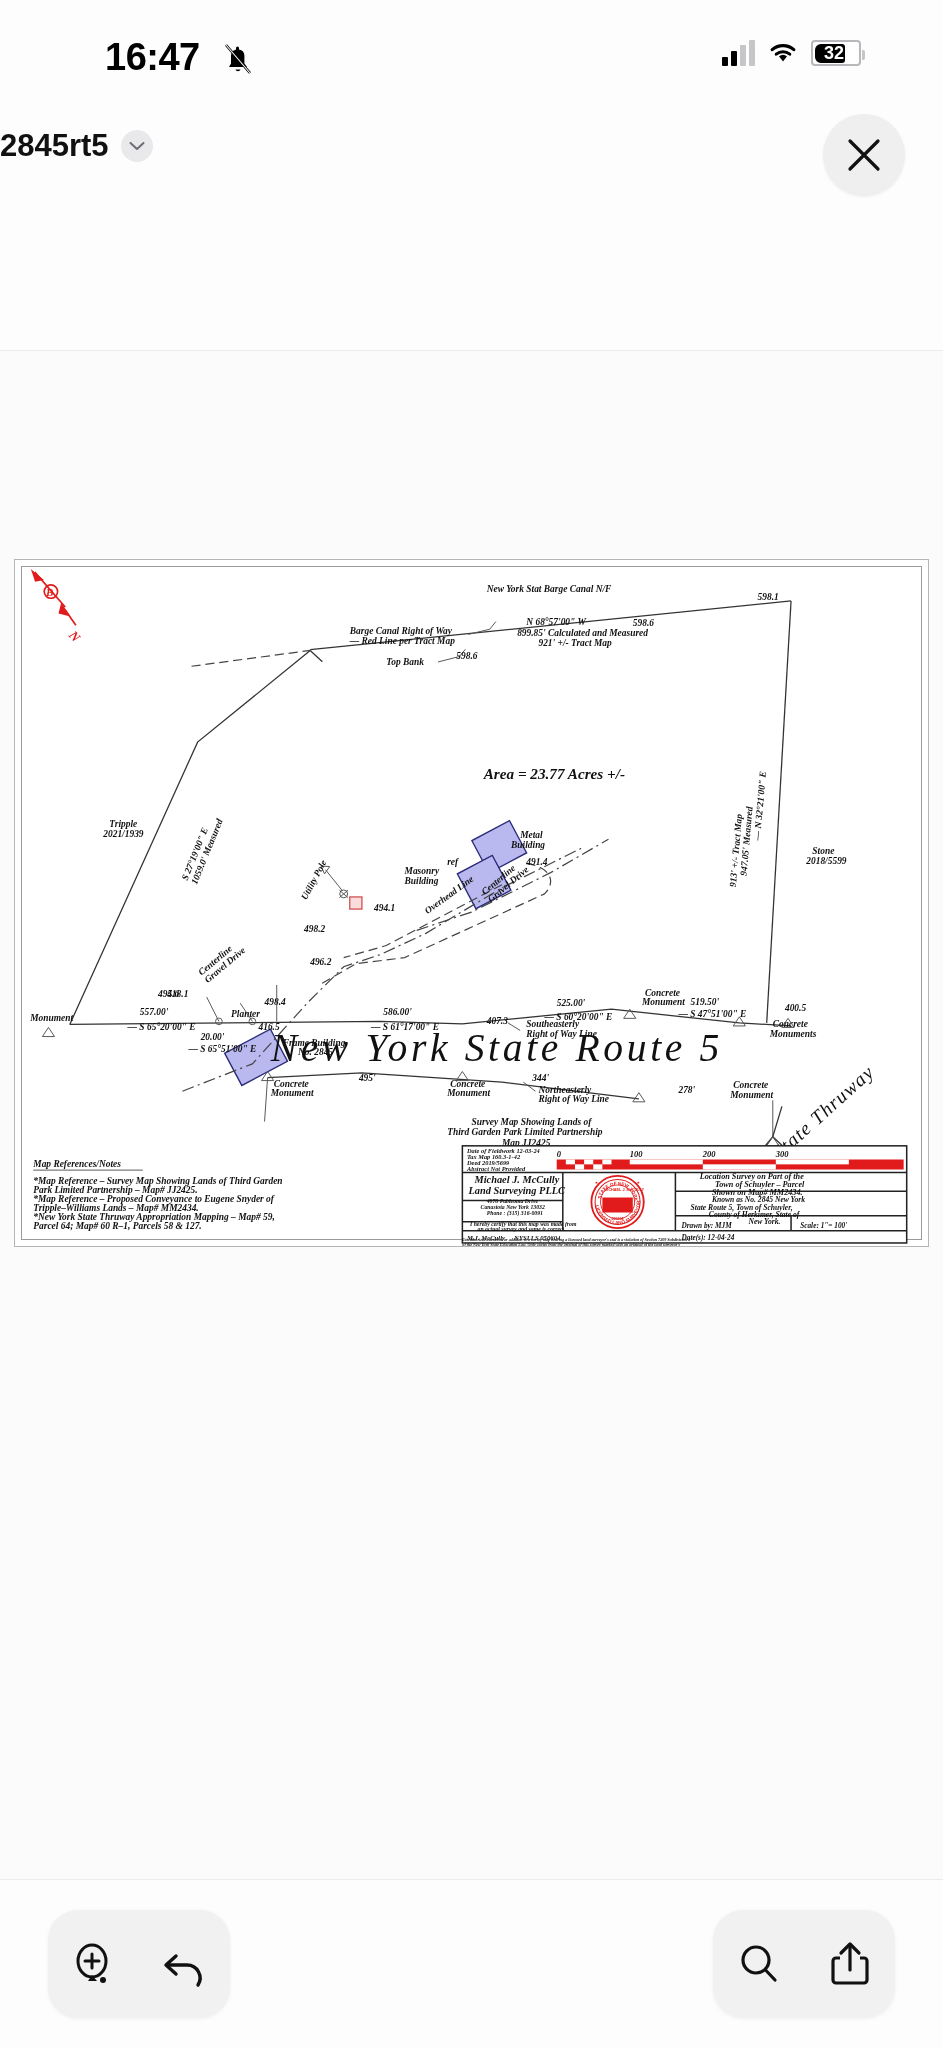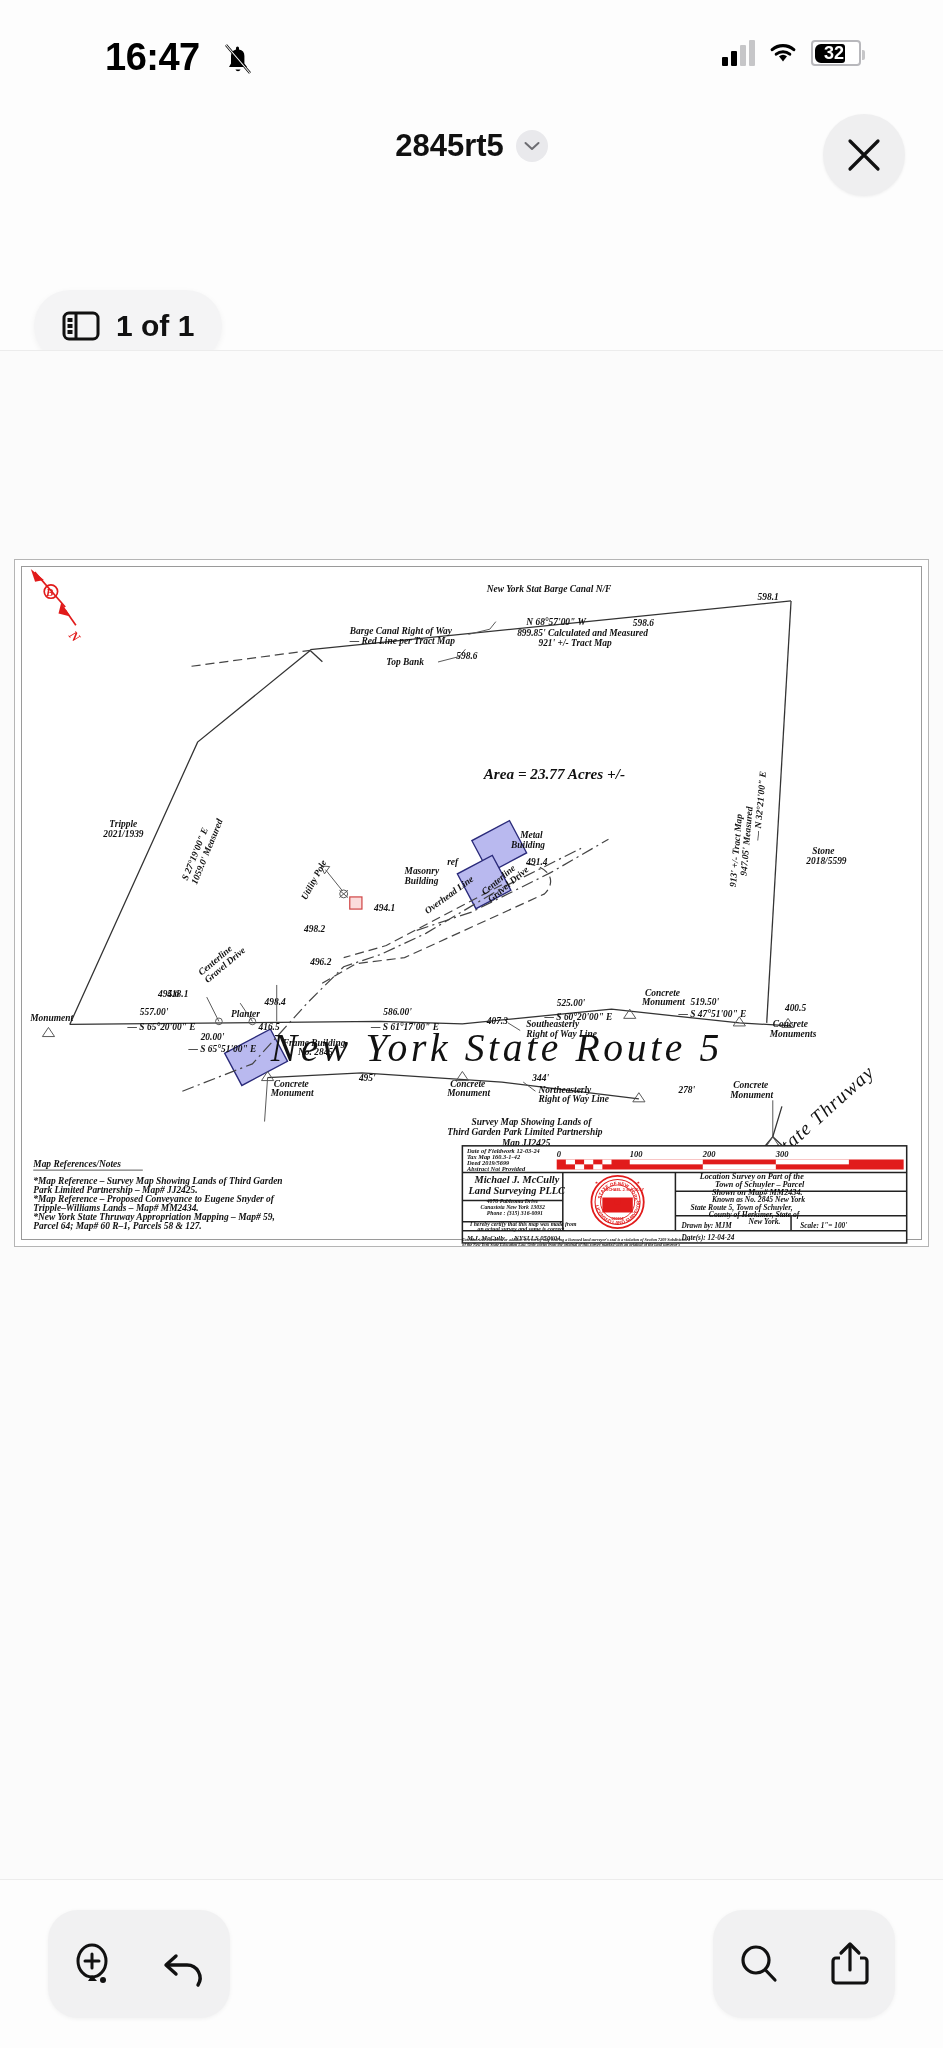--- a/index.html
+++ b/index.html
@@ -24,21 +24,21 @@
   .sig i:nth-child(1){height:9px;} .sig i:nth-child(2){height:15px;}
   .sig i:nth-child(3){height:21px;background:#c6c6c8;} .sig i:nth-child(4){height:26px;background:#c6c6c8;}
   .wifi { width:30px; height:24px; }
   .batt { position:relative; width:50px; height:26px; border:2.5px solid #b8b8bc; border-radius:4px; background:#fff; }
   .batt .fill { position:absolute; left:1.5px; top:1.5px; bottom:1.5px; width:30px; background:#000; border-radius:6px 3px 3px 6px; }
   .batt .num { position:absolute; left:0; right:4px; top:1px; text-align:center; font-size:18px; font-weight:700; color:#fff; }
   .batt:after { content:""; position:absolute; right:-6px; top:8px; width:3.5px; height:10px; background:#c6c6c8; border-radius:0 2px 2px 0; }
 
   
   .navbar { position:absolute; top:110px; left:0; width:943px; height:90px; }
-  .nav-title-wrap { position:absolute; left:0; right:0; top:18px; display:flex; justify-content:center; align-items:center; gap:12px; }
+  .nav-title-wrap { position:absolute; left:0; right:0; top:18px; display:flex; align-items:center; gap:12px; }
   .nav-title { font-size:31px; font-weight:600; color:#111; }
   .nav-chev {
     width:32px; height:32px; border-radius:50%; background:#e9e9ec;
     display:flex; align-items:center; justify-content:center;
   }
   .close-btn {
     position:absolute; right:38px; top:4px; width:82px; height:82px; border-radius:50%;
     background:#efeff0; display:flex; align-items:center; justify-content:center;
     box-shadow:0 1px 3px rgba(0,0,0,0.06);
   }
@@ -131,30 +131,20 @@
           </svg>
       </div>
     </div>
     <div class="close-btn">
       <svg width="40" height="40" viewBox="0 0 40 40">
         <path d="M6 6 L34 34 M34 6 L6 34" stroke="#111" stroke-width="3.2" stroke-linecap="round"></path>
       </svg>
     </div>
   </div>
 
-  <div class="page-pill">
-    <svg width="38" height="30" viewBox="0 0 38 30">
-      <rect x="2" y="2" width="34" height="26" rx="5" fill="none" stroke="#111" stroke-width="3"></rect>
-      <line x1="14" y1="3" x2="14" y2="27" stroke="#111" stroke-width="3"></line>
-      <rect x="5.5" y="7" width="5" height="4" fill="#111"></rect>
-      <rect x="5.5" y="13" width="5" height="4" fill="#111"></rect>
-      <rect x="5.5" y="19" width="5" height="4" fill="#111"></rect>
-    </svg>
-    <span class="lbl">1 of 1</span>
-  </div>
 
   <div class="doc-scroll">
     <div class="sheet">
       <div class="sheet-inner"></div>
 
       <svg class="mapsvg" viewBox="0 0 300 226" preserveAspectRatio="none">
 
         <g>
           <path class="red" d="M6.5 4 L16.5 15.5"></path>
           <path class="redf" d="M5.2 3 L9.5 6.6 L6.6 7.2 Z"></path>

